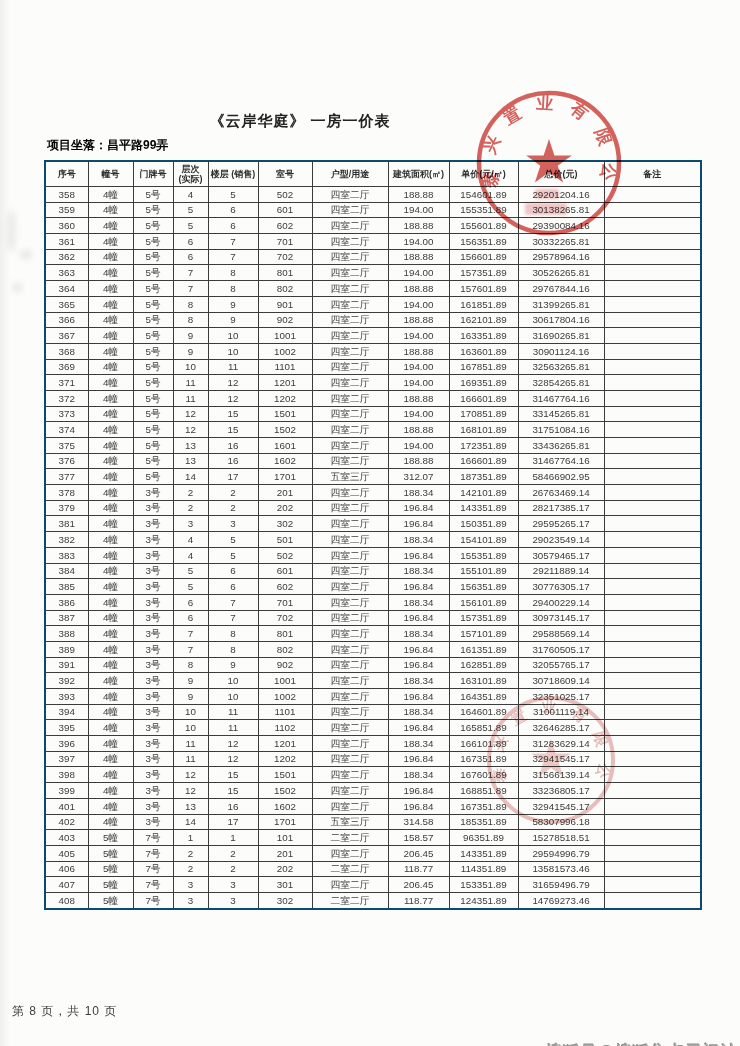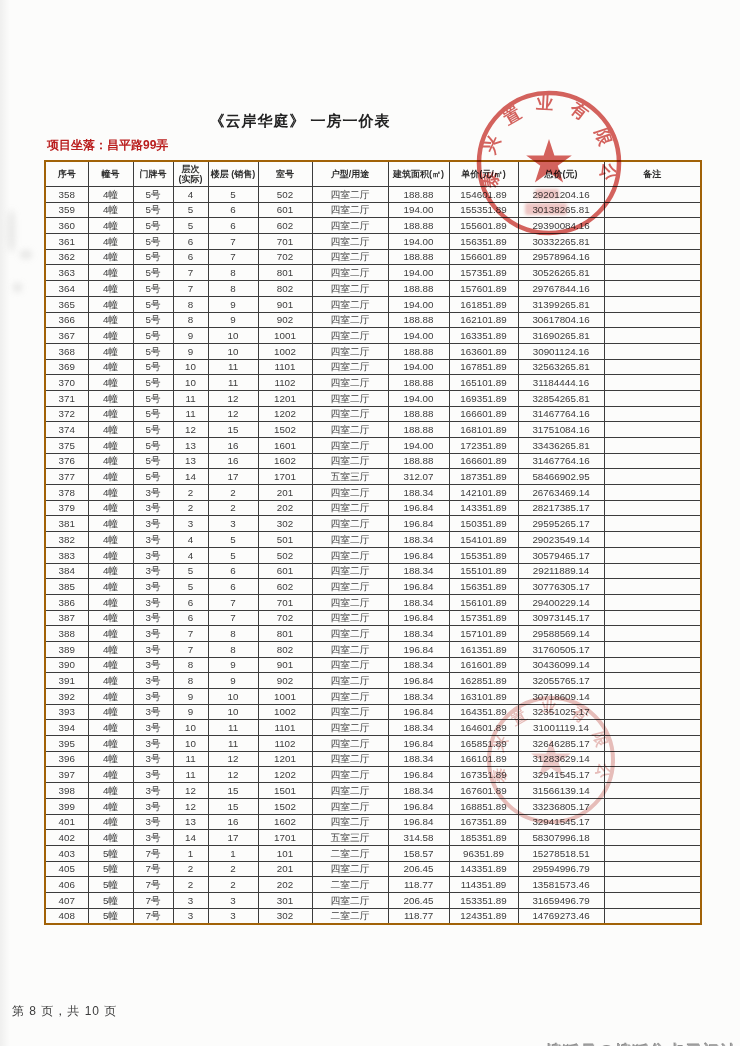--- a/index.html
+++ b/index.html
@@ -22,42 +22,42 @@
   .sm2{left:20px;top:250px;width:12px;height:9px;}
   .sm3{left:13px;top:283px;width:9px;height:9px;}
 
   .doc-title{
     position:absolute;left:0;top:112px;width:600px;
     text-align:center;font-size:15px;font-weight:bold;color:#222;
     letter-spacing:1px;
   }
   .site-line{
     position:absolute;left:47px;top:137px;
-    font-size:12px;font-weight:bold;color:#b91c1c;
+    font-size:12px;font-weight:bold;color:#000000;
   }
 
   table.price{
     position:absolute;left:44px;top:160px;width:656px;
     border-collapse:collapse;table-layout:fixed;
     background:transparent;
   }
   table.price th, table.price td{
     border:1px solid #3c3c3c;
     text-align:center;vertical-align:middle;
     color:#3b3b3b;padding:0;line-height:1.15;
     overflow:hidden;
   }
   table.price th{
     height:24px;font-size:9px;font-weight:bold;color:#2e2e2e;
     white-space:pre-line;
   }
   table.price td{
     height:14.7px;font-size:9.8px;white-space:nowrap;
   }
-  table.price{border:2px solid #a16207;}
+  table.price{border:2px solid #0c4a6e;}
 
   .seal{position:absolute;pointer-events:none;mix-blend-mode:multiply;}
   .seal-top{left:469px;top:83px;opacity:0.85;}
   .seal-mid{left:481px;top:690px;opacity:0.38;filter:blur(0.7px);}
 
   .page-footer{
     position:absolute;left:12px;top:1003px;width:690px;
     text-align:left;font-size:12px;color:#3d3d3d;letter-spacing:1px;
   }
   .sohu-mark{
@@ -261,33 +261,20 @@
           <td>10</td>
           <td>11</td>
           <td>1101</td>
           <td>四室二厅</td>
           <td>194.00</td>
           <td>167851.89</td>
           <td>32563265.81</td>
           <td></td>
         </tr>
         <tr>
-          <td>370</td>
-          <td>4幢</td>
-          <td>5号</td>
-          <td>10</td>
-          <td>11</td>
-          <td>1102</td>
-          <td>四室二厅</td>
-          <td>188.88</td>
-          <td>165101.89</td>
-          <td>31184444.16</td>
-          <td></td>
-        </tr>
-        <tr>
           <td>371</td>
           <td>4幢</td>
           <td>5号</td>
           <td>11</td>
           <td>12</td>
           <td>1201</td>
           <td>四室二厅</td>
           <td>194.00</td>
           <td>169351.89</td>
           <td>32854265.81</td>
@@ -297,20 +284,33 @@
           <td>372</td>
           <td>4幢</td>
           <td>5号</td>
           <td>11</td>
           <td>12</td>
           <td>1202</td>
           <td>四室二厅</td>
           <td>188.88</td>
           <td>166601.89</td>
           <td>31467764.16</td>
+          <td></td>
+        </tr>
+        <tr>
+          <td>373</td>
+          <td>4幢</td>
+          <td>5号</td>
+          <td>12</td>
+          <td>15</td>
+          <td>1501</td>
+          <td>四室二厅</td>
+          <td>194.00</td>
+          <td>170851.89</td>
+          <td>33145265.81</td>
           <td></td>
         </tr>
         <tr>
           <td>374</td>
           <td>4幢</td>
           <td>5号</td>
           <td>12</td>
           <td>15</td>
           <td>1502</td>
           <td>四室二厅</td>
@@ -492,33 +492,20 @@
           <td>389</td>
           <td>4幢</td>
           <td>3号</td>
           <td>7</td>
           <td>8</td>
           <td>802</td>
           <td>四室二厅</td>
           <td>196.84</td>
           <td>161351.89</td>
           <td>31760505.17</td>
-          <td></td>
-        </tr>
-        <tr>
-          <td>390</td>
-          <td>4幢</td>
-          <td>3号</td>
-          <td>8</td>
-          <td>9</td>
-          <td>901</td>
-          <td>四室二厅</td>
-          <td>188.34</td>
-          <td>161601.89</td>
-          <td>30436099.14</td>
           <td></td>
         </tr>
         <tr>
           <td>391</td>
           <td>4幢</td>
           <td>3号</td>
           <td>8</td>
           <td>9</td>
           <td>902</td>
           <td>四室二厅</td>

